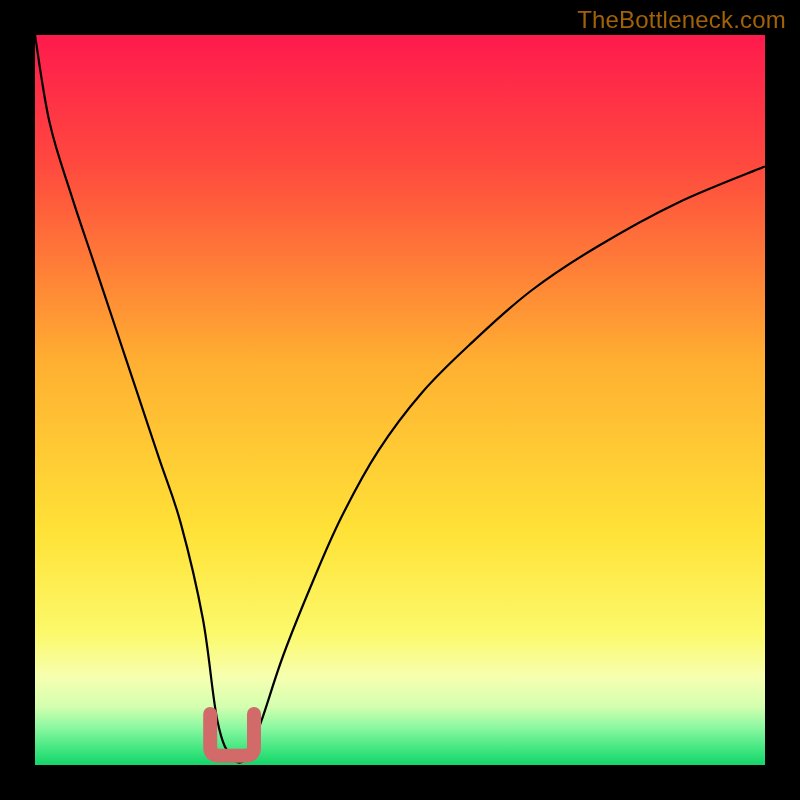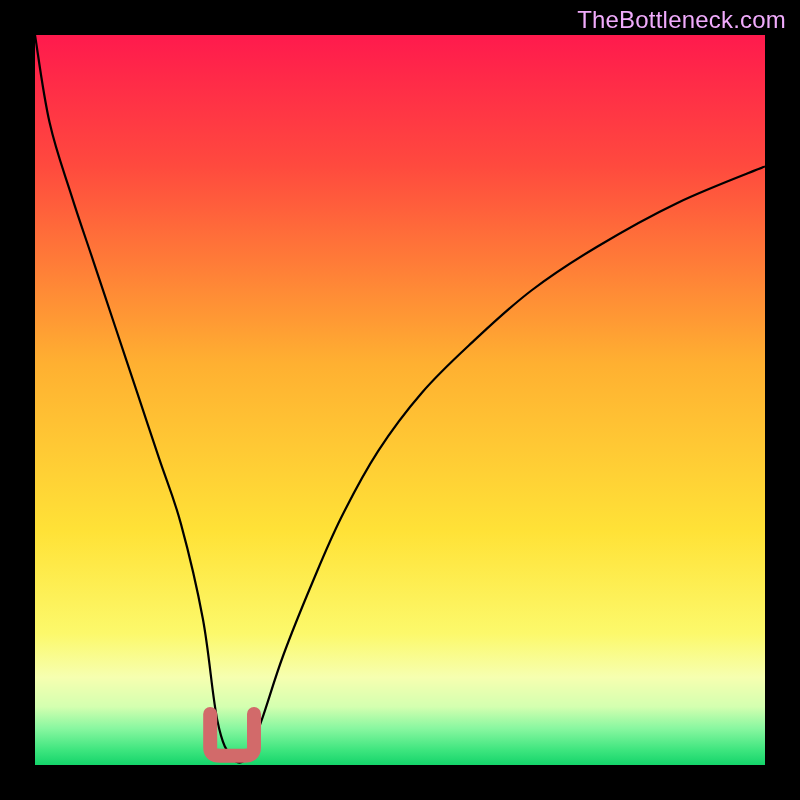--- a/index.html
+++ b/index.html
@@ -28,21 +28,21 @@
     overflow: hidden;
   }
   .gradient {
     position: absolute;
     inset: 0;
   }
   .watermark {
     position: absolute;
     top: 6px;
     right: 14px;
-    color: #f0abfc;
+    color: #a16207;
     font-size: 24px;
     letter-spacing: 0.2px;
     z-index: 10;
   }
   svg.curves {
     position: absolute;
     inset: 0;
     width: 100%;
     height: 100%;
   }

